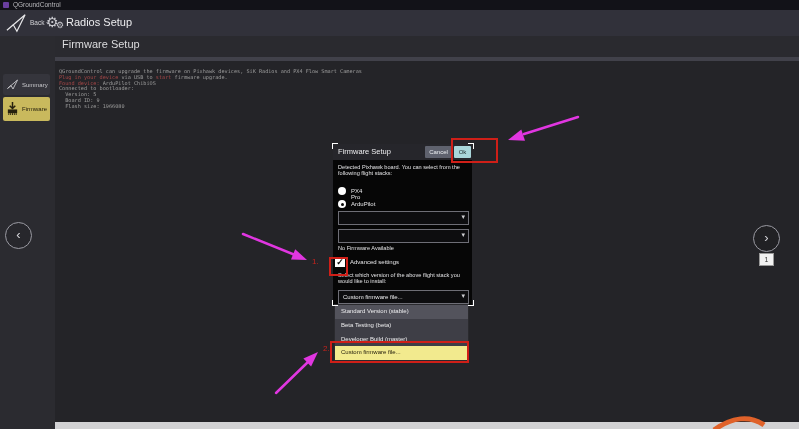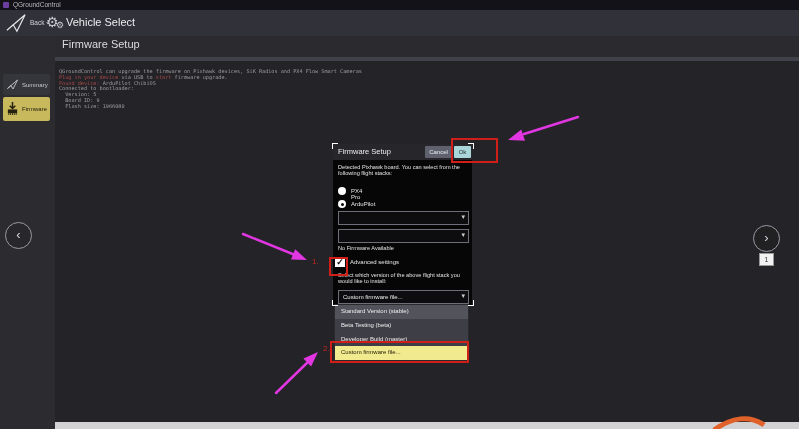--- a/index.html
+++ b/index.html
@@ -85,21 +85,21 @@
     <div class="abs wintitle">QGroundControl</div>
   </div>
 
   <div class="abs toolbar">
     <svg class="abs" style="left:5px;top:3px" width="22" height="20" viewBox="0 0 24 22">
       <path d="M2 19 L22 2 L13 20 L9 13 Z M2 19 L9 13" fill="none" stroke="#e8e8ea" stroke-width="1.3"></path>
     </svg>
     <div class="abs back">Back &lt;</div>
     <span class="abs gear1">⚙</span>
     <span class="abs gear2">⚙</span>
-    <div class="abs vtitle">Vehicle Select</div>
+    <div class="abs vtitle">Radios Setup</div>
   </div>
 
   <div class="abs mainpanel"></div>
   <div class="abs pageheading">Firmware Setup</div>
   <div class="abs band"></div>
   <div class="abs logpanel"></div>
   <div class="abs log">
       <div class="log-line"><span class="log-gray">QGroundControl can upgrade the firmware on Pixhawk devices, SiK Radios and PX4 Flow Smart Cameras</span></div>
       <div class="log-line"><span class="log-red">Plug in your device</span><span class="log-gray"> via USB to </span><span class="log-red">start</span><span class="log-gray"> firmware upgrade.</span></div>
       <div class="log-line"><span class="log-red">Found device:</span><span class="log-gray"> ArduPilot ChibiOS</span></div>

